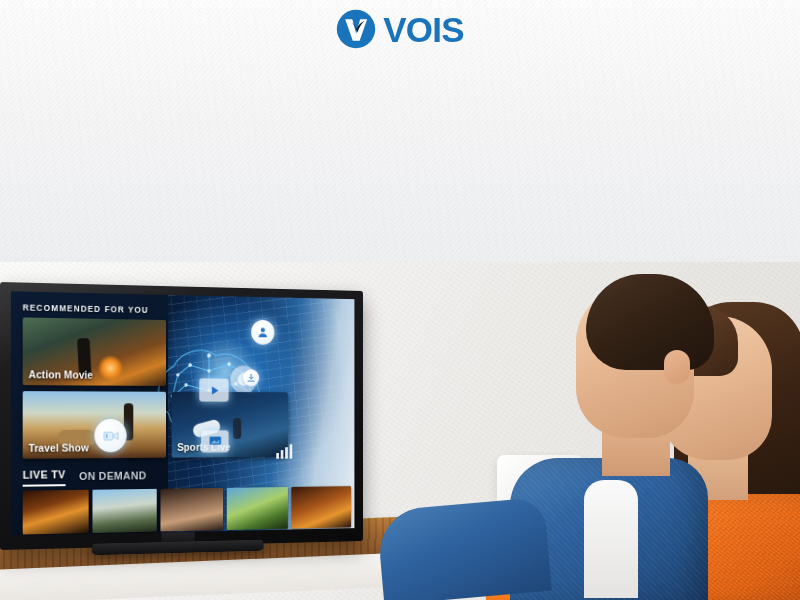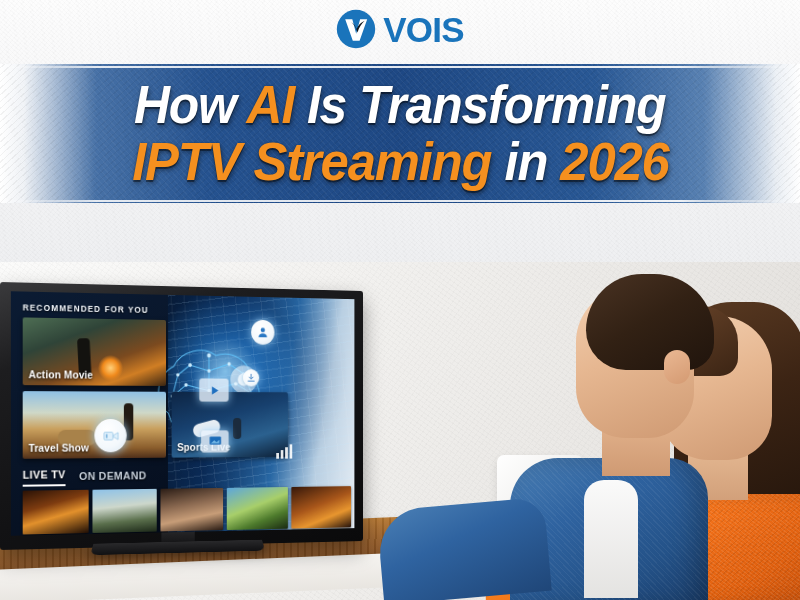--- a/index.html
+++ b/index.html
@@ -351,32 +351,20 @@
 
   <div class="logo-wrap">
     <svg class="logo-mark" viewBox="0 0 40 40">
       <circle cx="20" cy="20" r="19.2" fill="#1a74bb"></circle>
       <path d="M9.2 10.2 h7.1 l3.9 14.6 l3.9 -14.6 h7.1 l-7.6 21.5 h-6.8 z" fill="#ffffff"></path>
       <path d="M15.2 13.0 c3.4 3.1 5.3 6.6 6.3 10.6 c1.6 -5.4 4.1 -9.0 7.2 -11.8 c-3.8 1.6 -6.6 4.6 -8.1 8.2 c-1.1 -2.9 -2.9 -5.2 -5.4 -7.0 z" fill="#12171c"></path>
     </svg>
     <span class="logo-text">VOIS</span>
   </div>
 
-  <div class="title-panel">
-    <div class="edge-top"></div>
-    <div class="edge-bot"></div>
-    <div class="title-lines">
-      <div class="tline l1">
-        <span class="w-white">How </span><span class="w-orange">AI</span><span class="w-white"> Is Transforming</span>
-      </div>
-      <div class="tline l2">
-        <span class="w-orange">IPTV Streaming</span><span class="w-white"> in </span><span class="w-orange">2026</span>
-      </div>
-    </div>
-  </div>
 
 
   <div class="scene">
     <div class="wall"></div>
 
     <div class="white-box"></div>
 
     <div class="console-wood"></div>
     <div class="console-front"></div>
 

